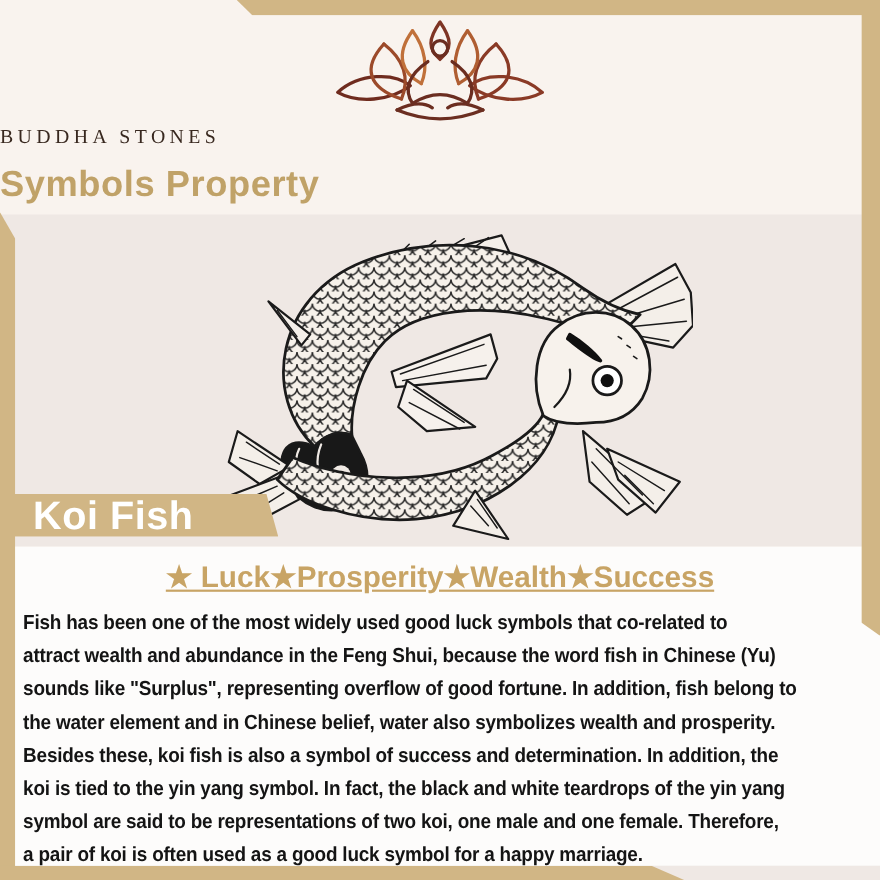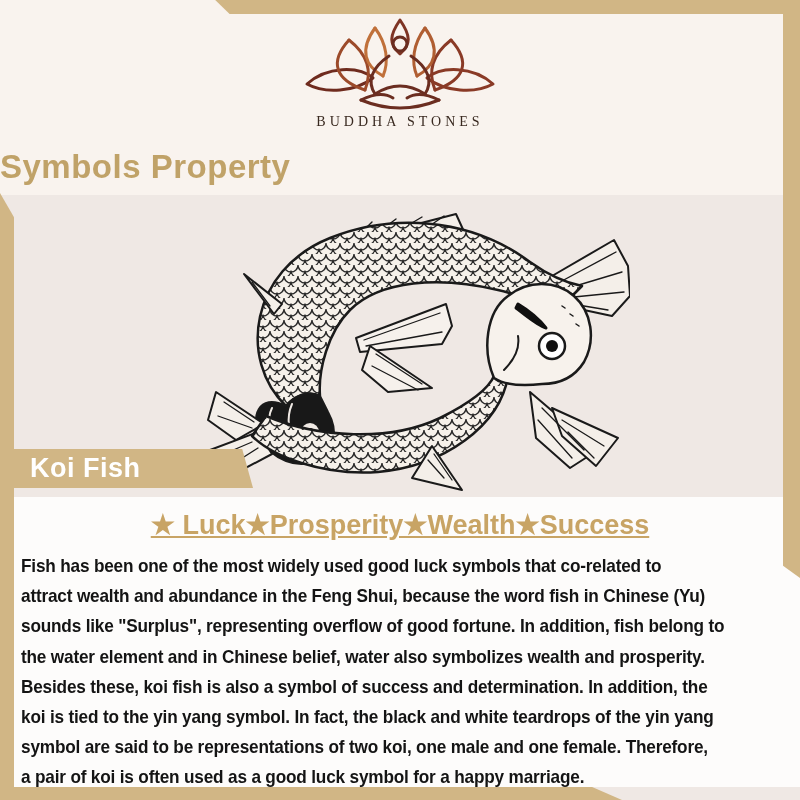--- a/index.html
+++ b/index.html
@@ -14,32 +14,32 @@
 
   
   .ribbon{position:absolute;background:#d1b685;}
   .rb-top{left:0;top:0;width:800px;height:14px;clip-path:polygon(26.9% 0,100% 0,100% 100%,28.7% 100%);}
   .rb-right{left:783px;top:0;width:17px;height:578px;clip-path:polygon(0 0,100% 0,100% 100%,0 97.9%);}
   .rb-left{left:0;top:193px;width:14px;height:607px;clip-path:polygon(0 0,100% 4%,100% 100%,0 100%);}
   .rb-bottom{left:0;top:787px;width:622px;height:13px;clip-path:polygon(0 0,95.2% 0,100% 100%,0 100%);}
 
   
   .logo{position:absolute;left:293px;top:18px;width:214px;height:98px;}
-  .brand-name{position:absolute;left:0;top:114px;width:800px;text-align:center;
-    font-family:"Liberation Serif",serif;font-size:14px;letter-spacing:4px;color:#38281f;}
+  .brand-name{position:absolute;left:0;top:114px;width:800px;
+    font-family:"Liberation Serif",serif;font-size:18px;letter-spacing:4px;color:#38281f;}
   .page-title{position:absolute;left:0;top:148px;width:800px;text-align:left;
     font-weight:bold;font-size:33px;color:#c0a268;letter-spacing:0.5px;}
 
   
   .koi{position:absolute;left:200px;top:210px;width:430px;height:285px;}
 
   
   .koi-banner{position:absolute;left:13px;top:449px;width:240px;height:39px;background:#d1b685;
     clip-path:polygon(0 0,95.5% 0,100% 100%,0 100%);}
-  .koi-banner span{display:block;padding-left:17px;line-height:39px;font-weight:bold;font-size:27px;color:#ffffff;letter-spacing:0.5px;}
+  .koi-banner span{display:block;padding-left:17px;line-height:39px;font-weight:bold;font-size:36px;color:#ffffff;letter-spacing:0.5px;}
 
   
   .benefits{position:absolute;left:0;top:509px;width:800px;text-align:center;
     font-weight:bold;font-size:27px;color:#c8a465;text-decoration:underline;}
 
   
   .article{position:absolute;left:21px;top:551px;width:830px;transform:scaleX(0.93);transform-origin:left top;}
   .article .ln{white-space:nowrap;font-weight:bold;font-size:18.5px;line-height:30.2px;
     color:#141414;letter-spacing:-0.2px;}
 </style>

